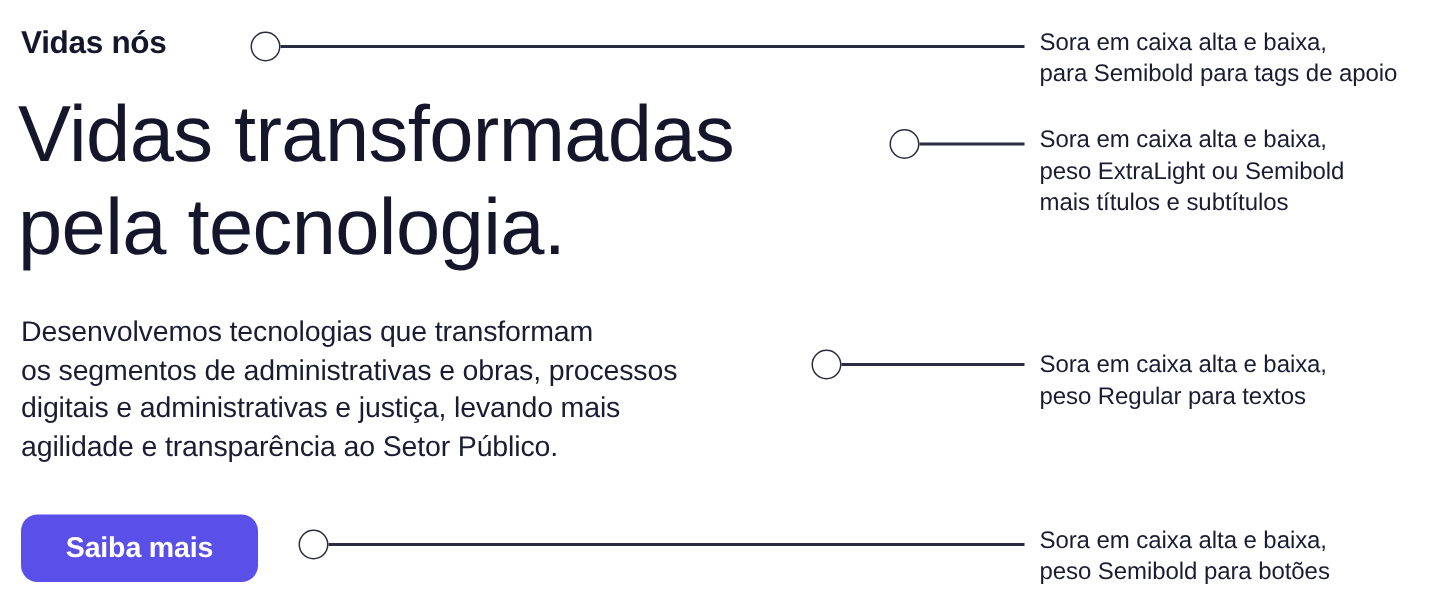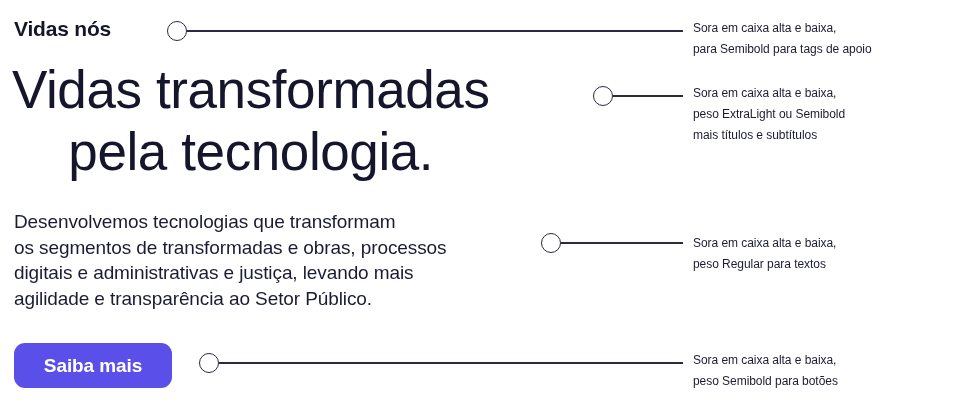--- a/index.html
+++ b/index.html
@@ -44,21 +44,20 @@
     top: 59px;
     font-size: 53px;
     font-weight: 200;
     line-height: 62px;
     letter-spacing: -0.4px;
     color: #15162B;
     white-space: nowrap;
   }
   .display-heading .hl {
     display: block;
-    text-align: center;
   }
 
   .body-copy {
     position: absolute;
     left: 14px;
     top: 209px;
     font-size: 19px;
     font-weight: 400;
     line-height: 25.5px;
     letter-spacing: -0.1px;
@@ -113,21 +112,21 @@
     height: 1.4px;
     background: #2A2B40;
     flex: 1 1 auto;
   }
 
   
 
   .note {
     position: absolute;
     left: 693px;
-    font-size: 12px;
+    font-size: 16px;
     font-weight: 400;
     line-height: 21px;
     letter-spacing: -0.05px;
     color: #1B1C33;
     white-space: nowrap;
   }
   .note .nl {
     display: block;
   }
 </style>
@@ -138,21 +137,21 @@
 
   <div class="eyebrow-tag">Vidas nós</div>
 
   <div class="display-heading">
     <span class="hl">Vidas transformadas</span>
     <span class="hl">pela tecnologia.</span>
   </div>
 
   <div class="body-copy">
     <span class="bl">Desenvolvemos tecnologias que transformam</span>
-    <span class="bl">os segmentos de transformadas e obras, processos</span>
+    <span class="bl">os segmentos de administrativas e obras, processos</span>
     <span class="bl">digitais e administrativas e justiça, levando mais</span>
     <span class="bl">agilidade e transparência ao Setor Público.</span>
   </div>
 
   <button class="cta-button">Saiba mais</button>
 
   <div class="leader" style="left:167px; top:20px; width:516px;">
     <span class="leader-dot"></span>
     <span class="leader-line"></span>
   </div>

